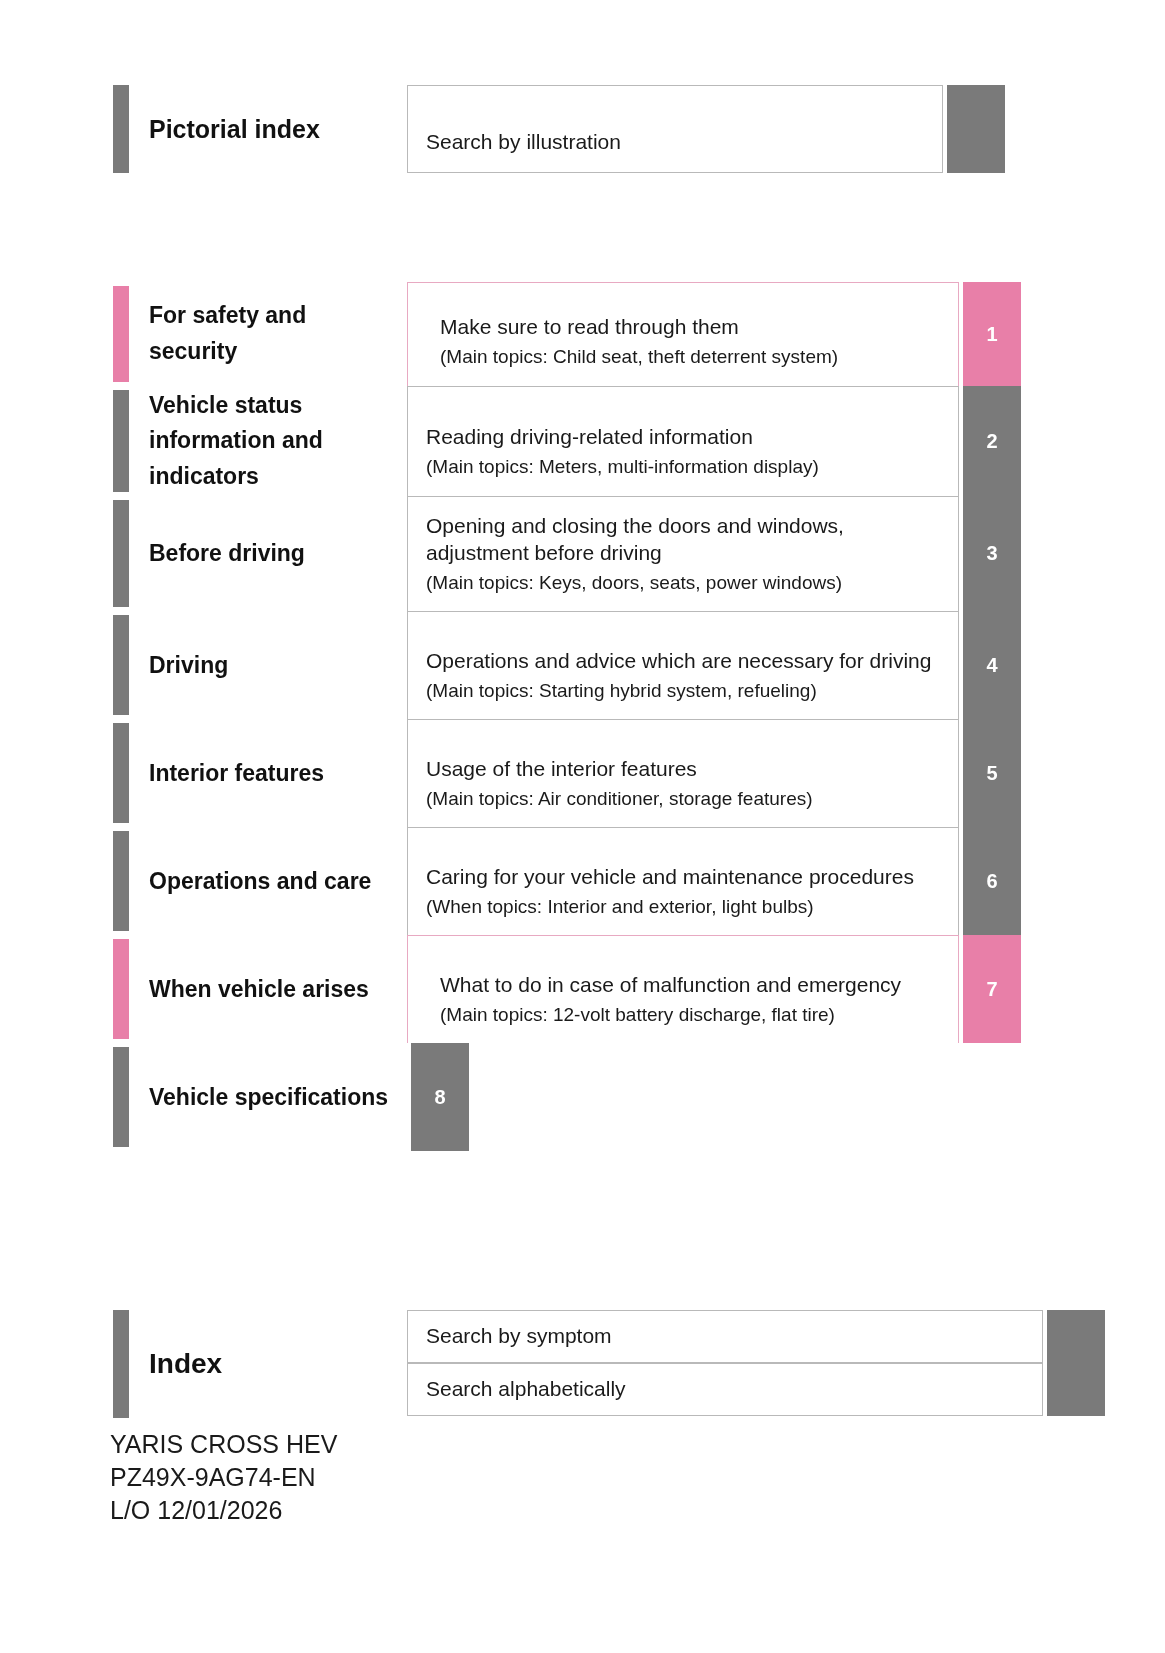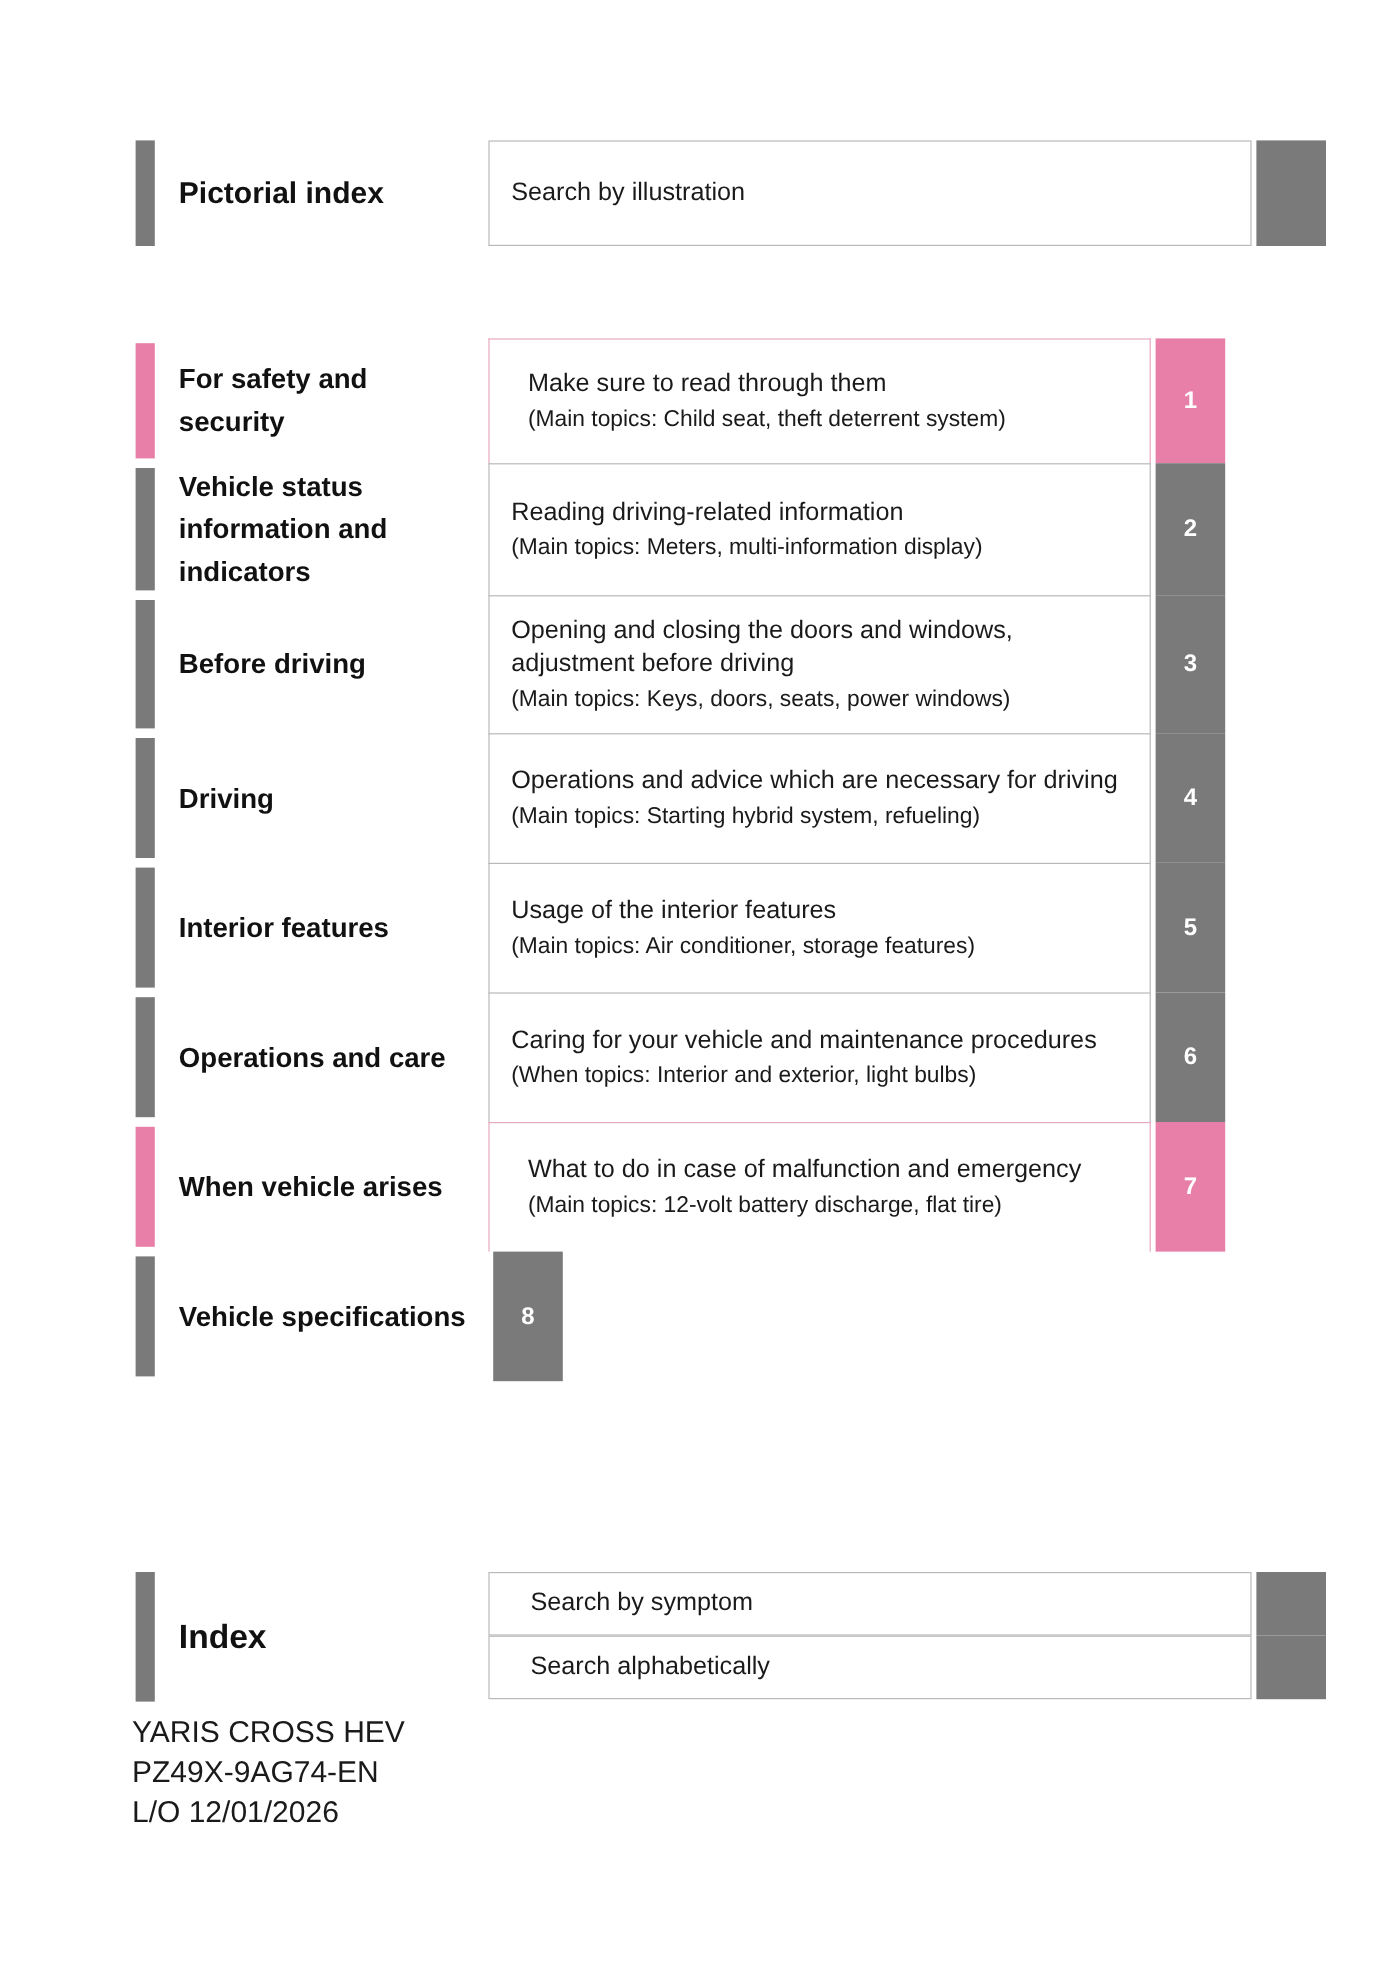--- a/index.html
+++ b/index.html
@@ -49,21 +49,21 @@
   }
 
   .desc-cell {
     flex: 1 1 auto;
     border: 1px solid #b9b9b9;
     border-bottom: none;
     box-sizing: border-box;
     padding: 16px 18px 16px 18px;
     display: flex;
     flex-direction: column;
-    justify-content: center;
+    justify-content: flex-end;
   }
   .desc-cell.pinkline { border-color: #e8a9c2; padding-left: 32px; }
 
   .desc-main {
     font-size: 21px;
     line-height: 1.28;
     color: #1a1a1a;
   }
   .desc-sub {
     font-size: 19px;
@@ -85,22 +85,21 @@
     margin-left: 4px;
   }
   .num-cell.pink { background: #e87fa8; }
   .num-cell.blank { background: #7a7a7a; }
 
   
   .top-block {
     position: absolute;
     left: 113px;
     top: 85px;
-    width: 992px;
-    margin-top: 32px;
+    width: 892px;
   }
   .top-block .desc-cell {
     border-bottom: 1px solid #b9b9b9;
     min-height: 88px;
   }
   .top-block .tab-bar { height: 88px; }
   .top-block .num-cell { height: 88px; }
   .top-block .cat-label { height: 88px; font-size: 25px; }
 
   
@@ -128,21 +127,21 @@
     width: 992px;
   }
   .index-block .cat-label { font-size: 28px; }
   .index-rows { flex: 1 1 auto; display: flex; flex-direction: column; }
   .index-line {
     display: flex;
     align-items: stretch;
   }
   .index-line .desc-cell {
     min-height: 52px;
-    padding: 12px 34px;
+    padding: 12px 18px;
     border-bottom: 1px solid #b9b9b9;
   }
   .index-line .num-cell { min-height: 52px; }
   .index-block .tab-bar { min-height: 108px; }
 
   
   .footer {
     position: absolute;
     left: 110px;
     top: 1428px;

